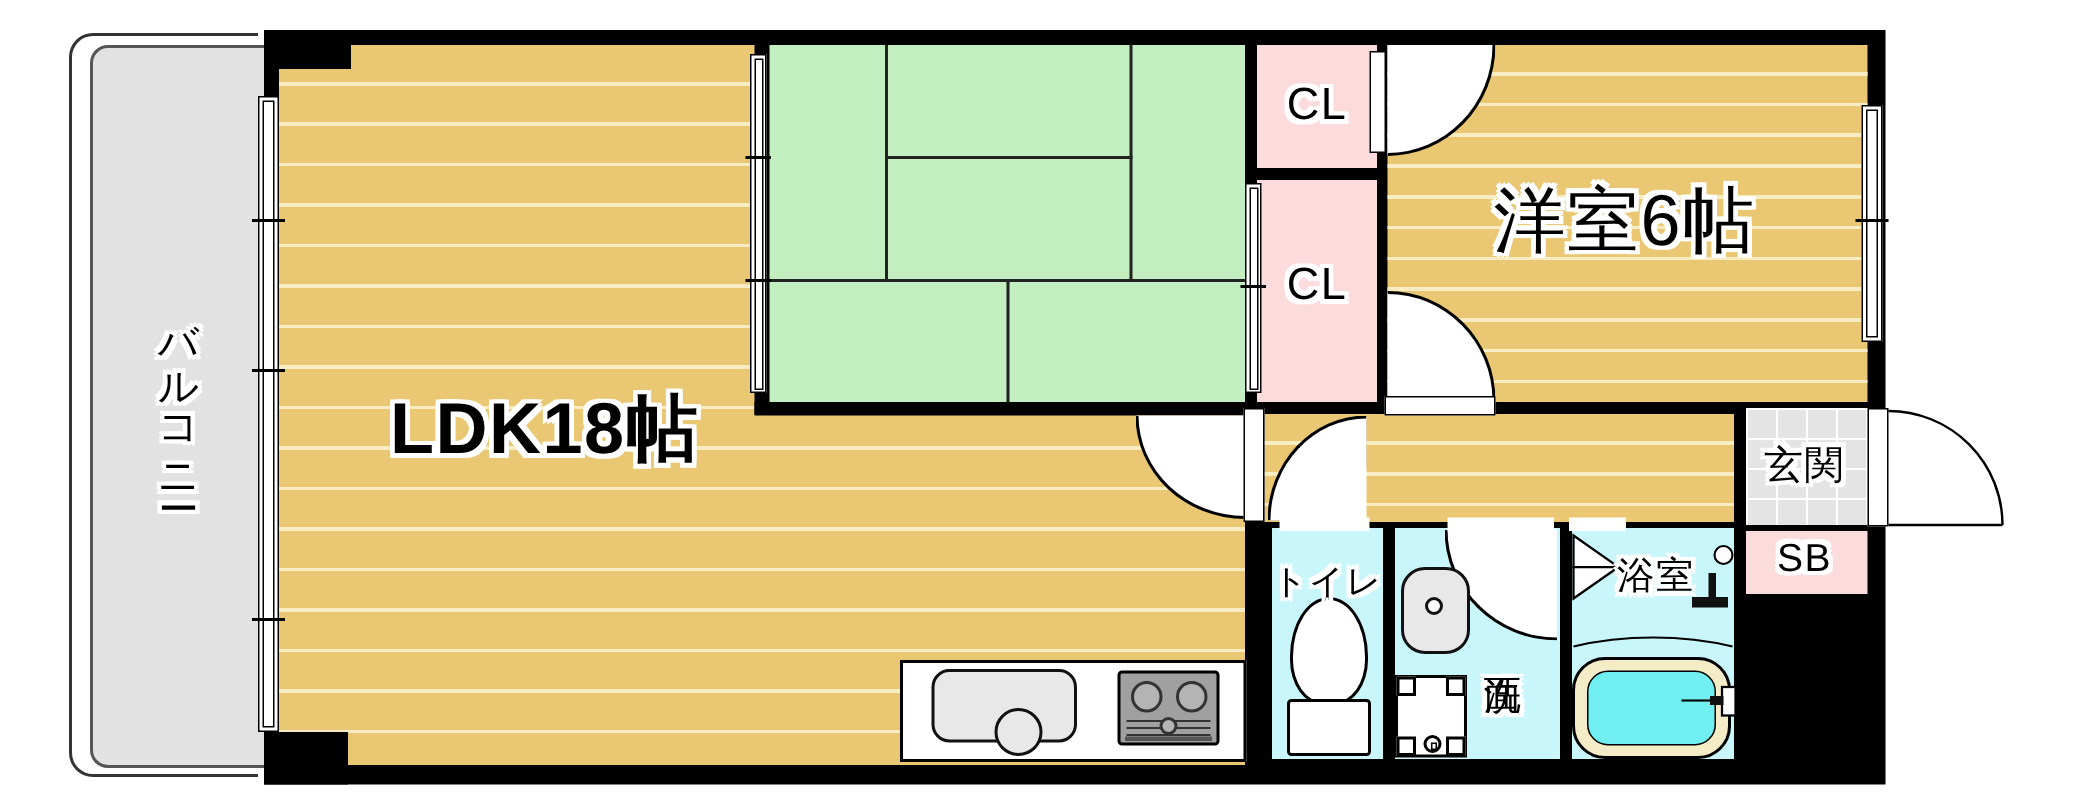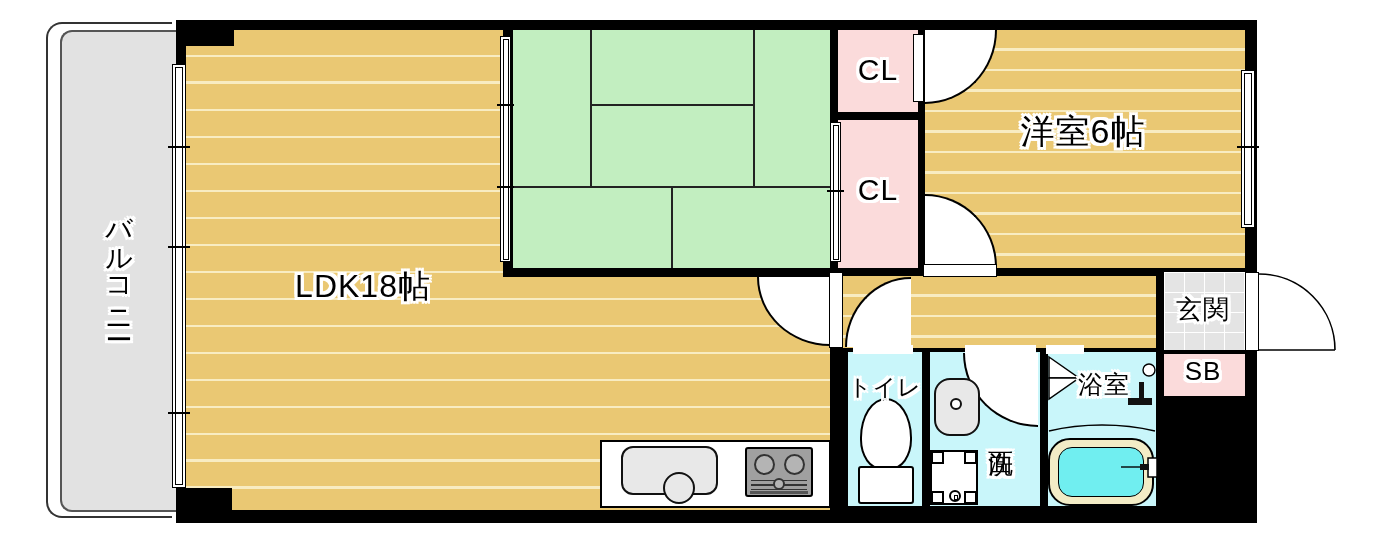--- a/index.html
+++ b/index.html
@@ -152,22 +152,22 @@
     <path d="M 1049 431 C 1082 423 1122 423 1155 431" fill="none" stroke="#000" stroke-width="1.4"></path>
     <rect x="1128" y="398" width="24" height="7" fill="#111"></rect>
     <rect x="1139" y="382" width="5" height="16" fill="#111"></rect>
     <circle cx="1149" cy="370" r="6" fill="#fff" stroke="#000" stroke-width="1.4"></circle>
     <rect x="1148" y="458" width="9" height="19" fill="#fff" stroke="#000" stroke-width="1.5"></rect>
     <rect x="1140" y="464" width="9" height="6" fill="#111"></rect>
     <path d="M 1121 467 L 1140 467" stroke="#000" stroke-width="1.4"></path>
   </svg>
 
   <div class="lbl vert" style="left:119px;top:262px;font-size:27px;">バルコニー</div>
-  <div class="lbl" style="left:363px;top:287px;font-size:32px;">LDK18帖</div>
-  <div class="lbl" style="left:1083px;top:132px;font-size:34px;">洋室6帖</div>
+  <div class="lbl" style="left:363px;top:287px;font-size:48px;font-weight:bold;">LDK18帖</div>
+  <div class="lbl" style="left:1083px;top:148px;font-size:48px;">洋室6帖</div>
   <div class="lbl" style="left:878px;top:70px;font-size:30px;">CL</div>
   <div class="lbl" style="left:878px;top:190px;font-size:30px;">CL</div>
   <div class="lbl" style="left:1203px;top:310px;font-size:26px;">玄関</div>
   <div class="lbl" style="left:1203px;top:372px;font-size:26px;text-align:right;">SB</div>
   <div class="lbl" style="left:885px;top:388px;font-size:23px;">トイレ</div>
   <div class="lbl vert" style="left:1001px;top:432px;font-size:25px;">洗面</div>
   <div class="lbl" style="left:1104px;top:384px;font-size:25px;">浴室</div>
 
 </div>
 

